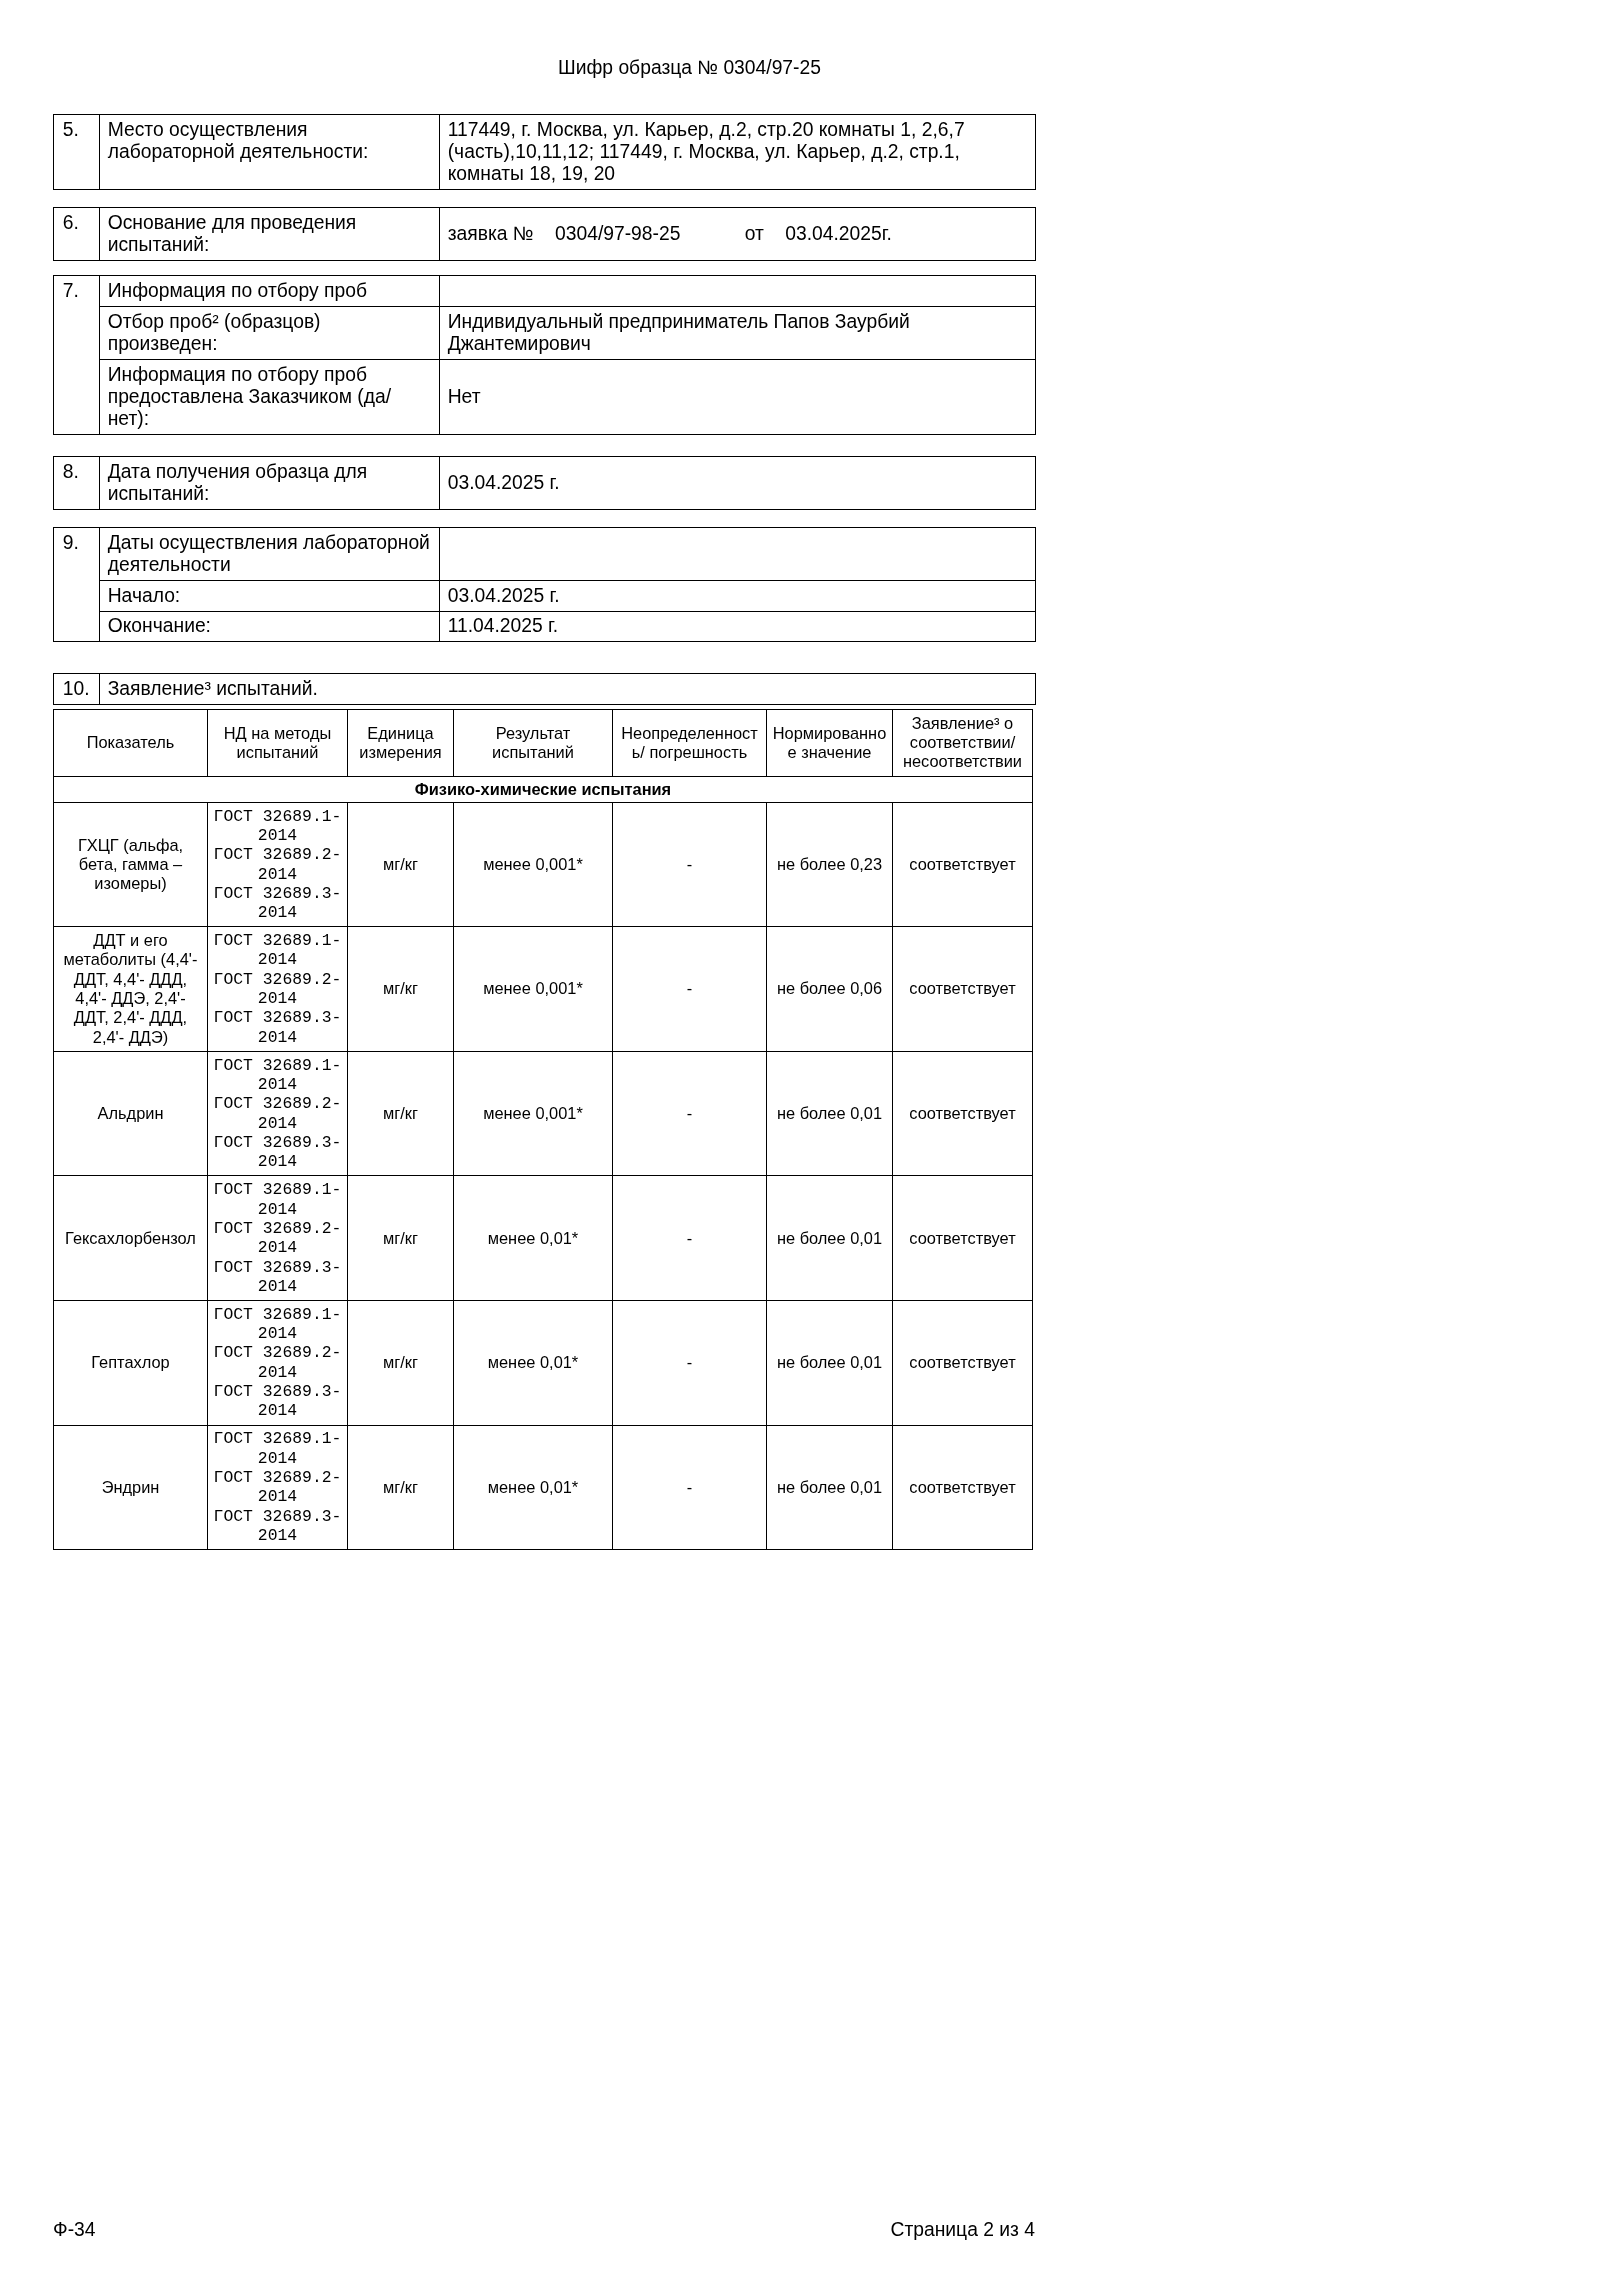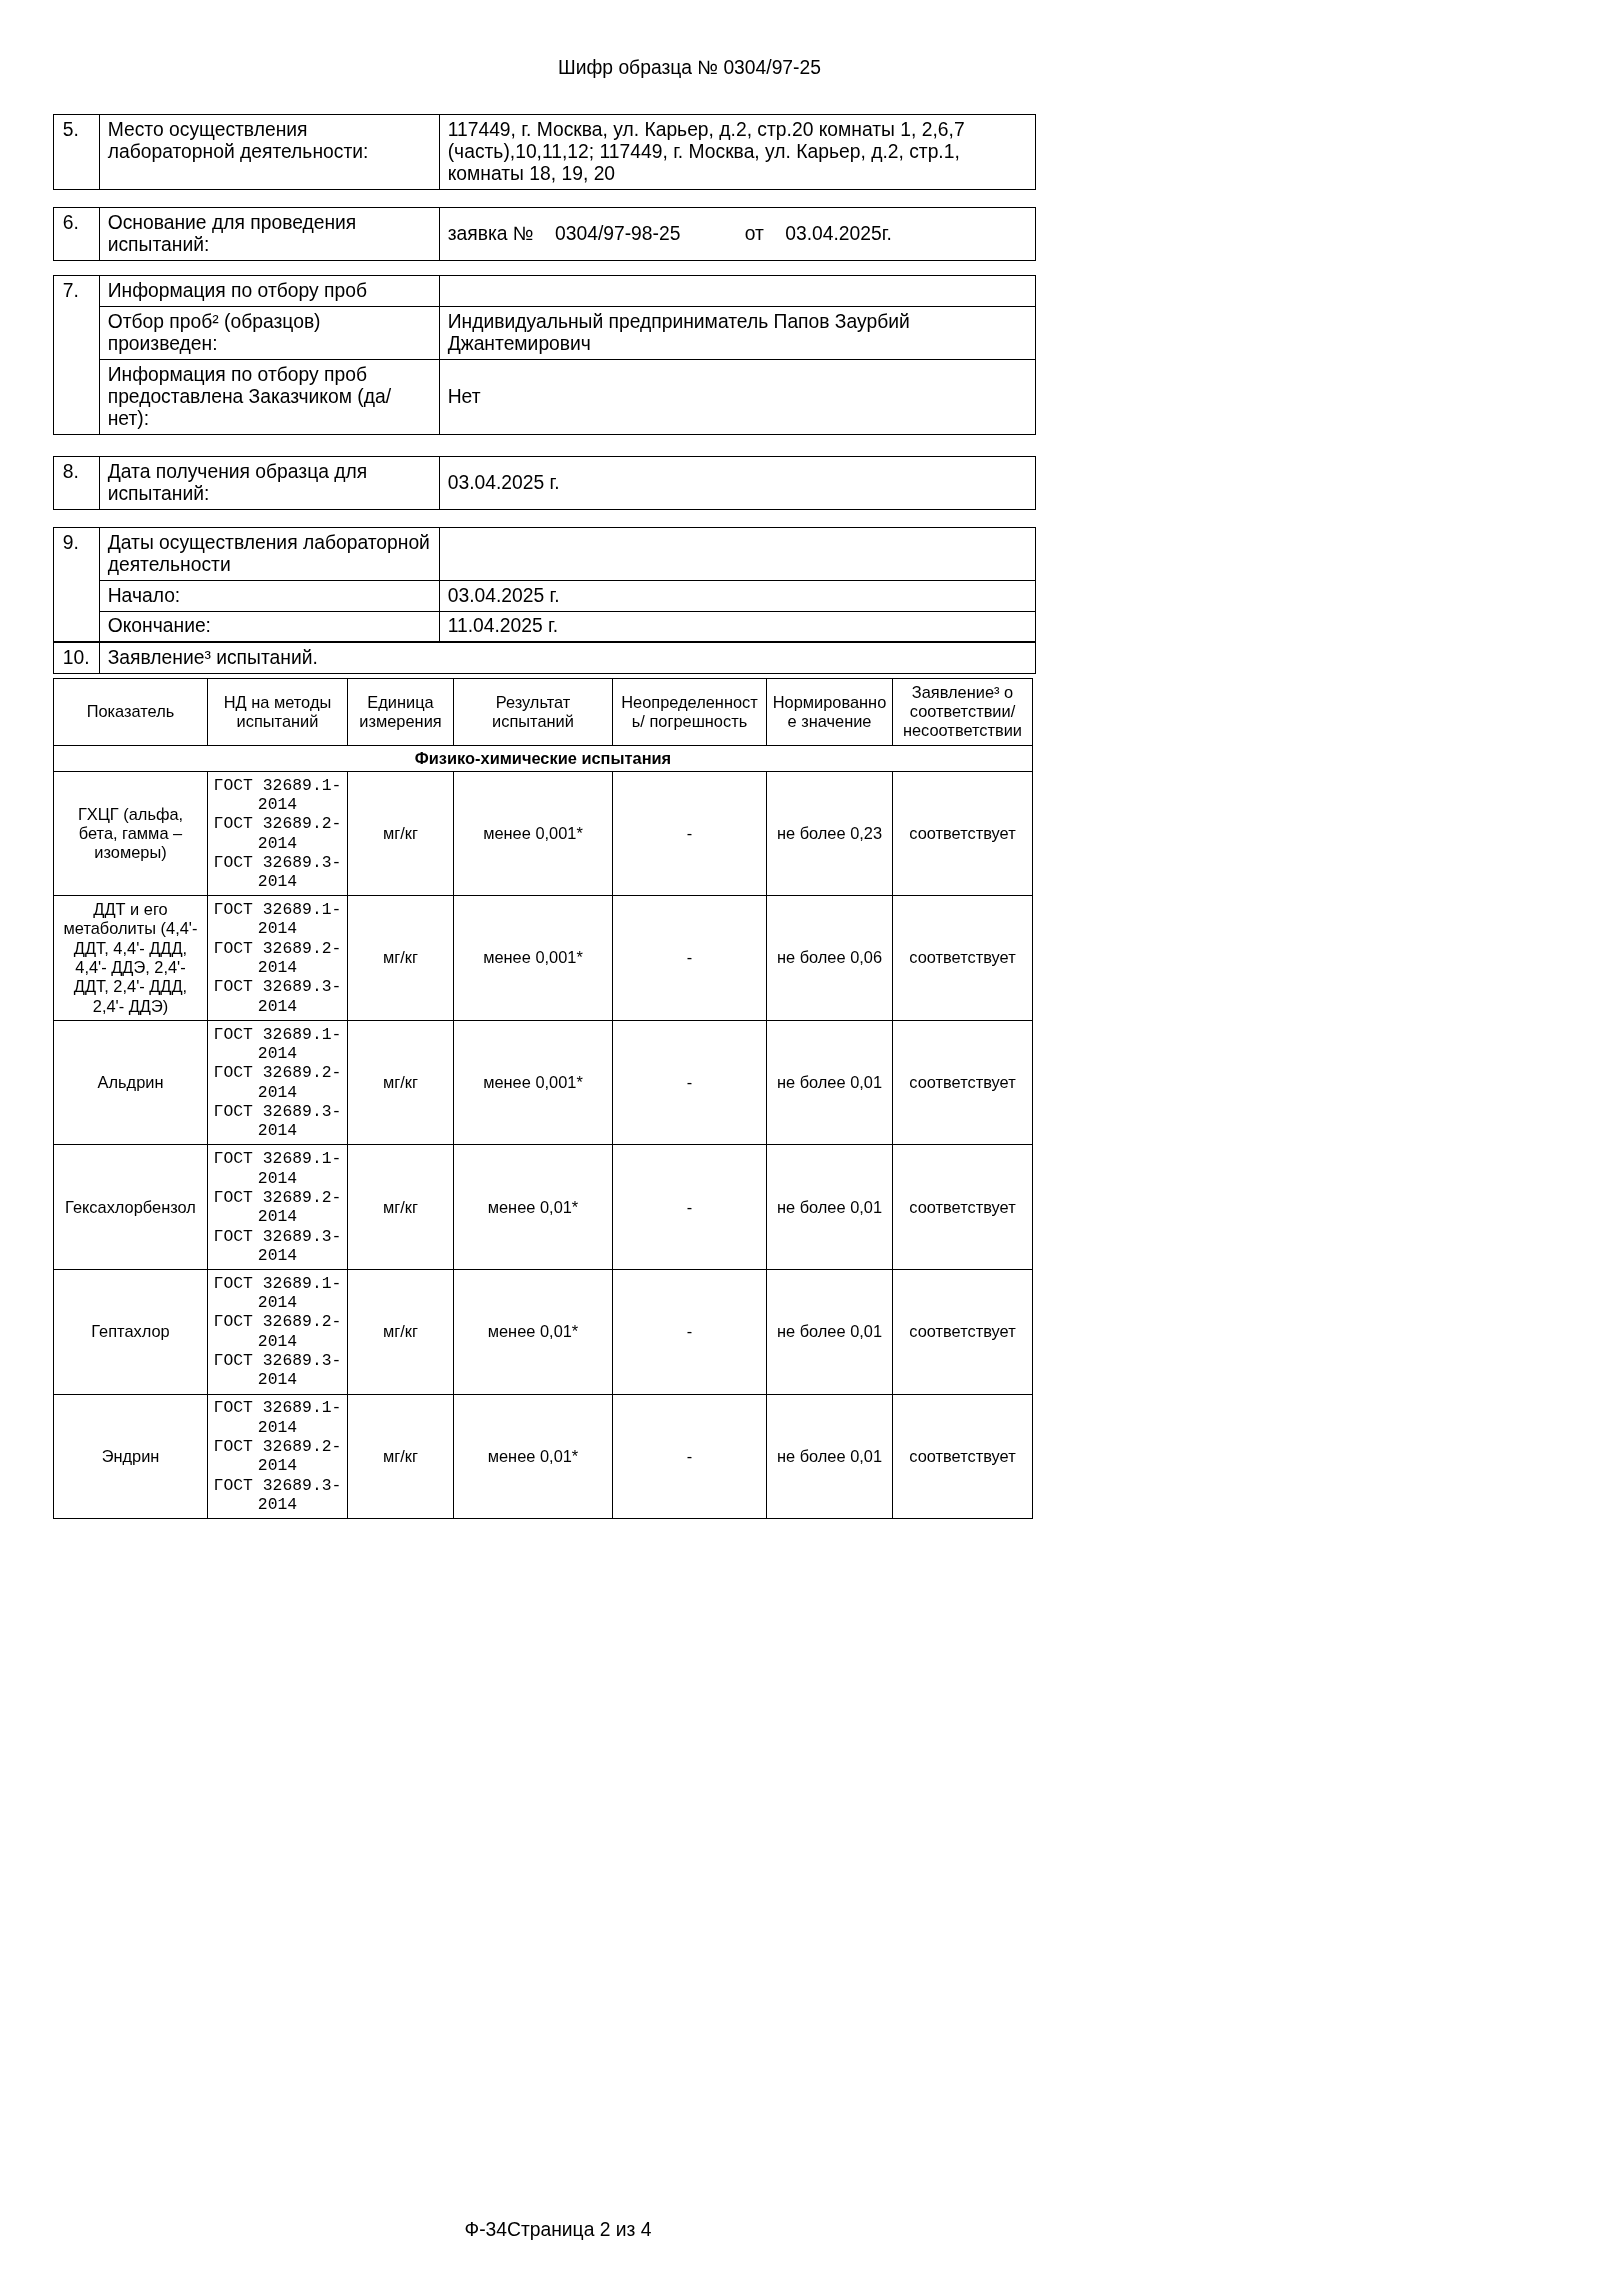--- a/index.html
+++ b/index.html
@@ -40,21 +40,21 @@
   }
   .sec-table td.value {
     vertical-align: middle;
     white-space: pre-wrap;
   }
   .mt-t5  { margin-top: 35px; }
   .mt-t6  { margin-top: 17.4px; }
   .mt-t7  { margin-top: 14.5px; }
   .mt-t8  { margin-top: 21px; }
   .mt-t9  { margin-top: 17.4px; }
-  .mt-t10 { }
+  .mt-t10 { margin-top: 31px; }
   .mt-res { margin-top: 3.9px; }
   .sec10-title { font-size: 19.3px; }
   .results-table {
     width: 980px;
     font-size: 16.4px;
     line-height: 19.3px;
     text-align: center;
   }
   .results-table th,
   .results-table td {
@@ -66,25 +66,25 @@
   .results-table th {
     font-weight: normal;
   }
   .group-row td {
     font-weight: bold;
     padding: 2.9px 4.8px;
   }
   .methods { white-space: pre-line; font-family: Liberation Mono, monospace; }
   .page-footer {
     position: absolute;
-    left: 67px;
+    left: 53px;
     top: 2219px;
     width: 982px;
     display: flex;
-    justify-content: center;
+    justify-content: space-between;
     font-size: 19.3px;
   }
 </style>
 </head>
 <body>
 
 <div>
 
   <div class="header-block">
     <div>Шифр образца № 0304/97-25</div>

